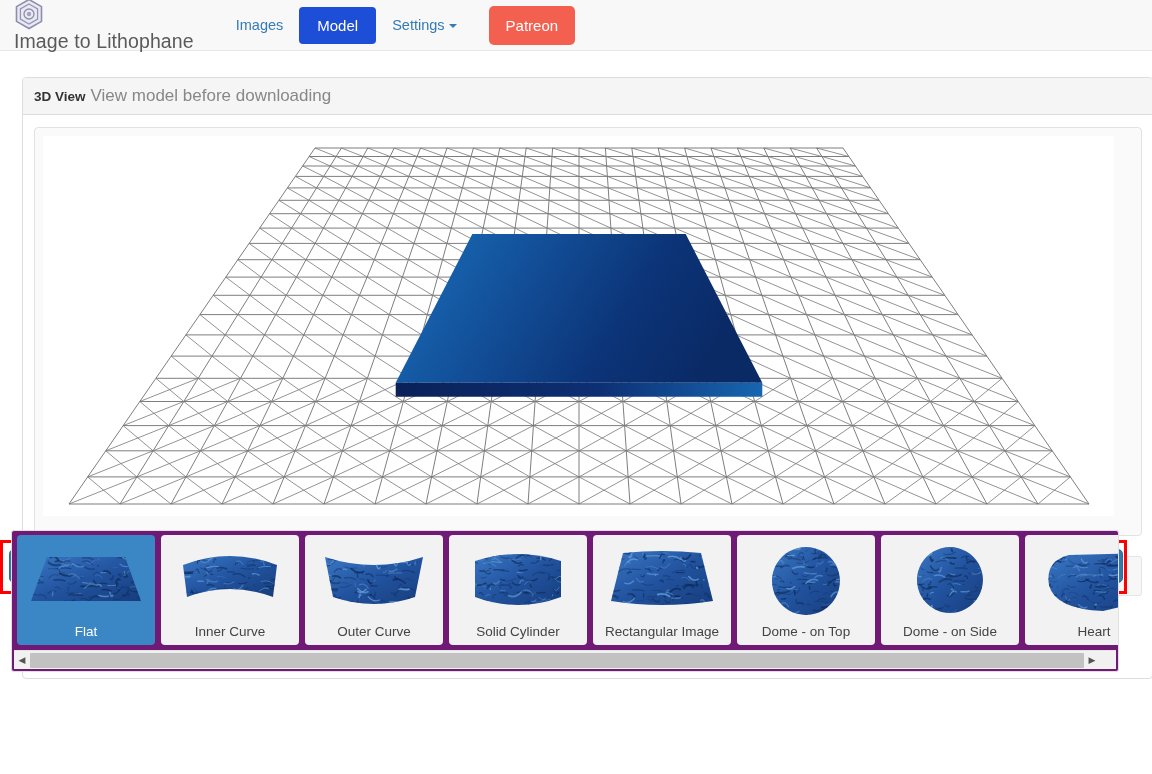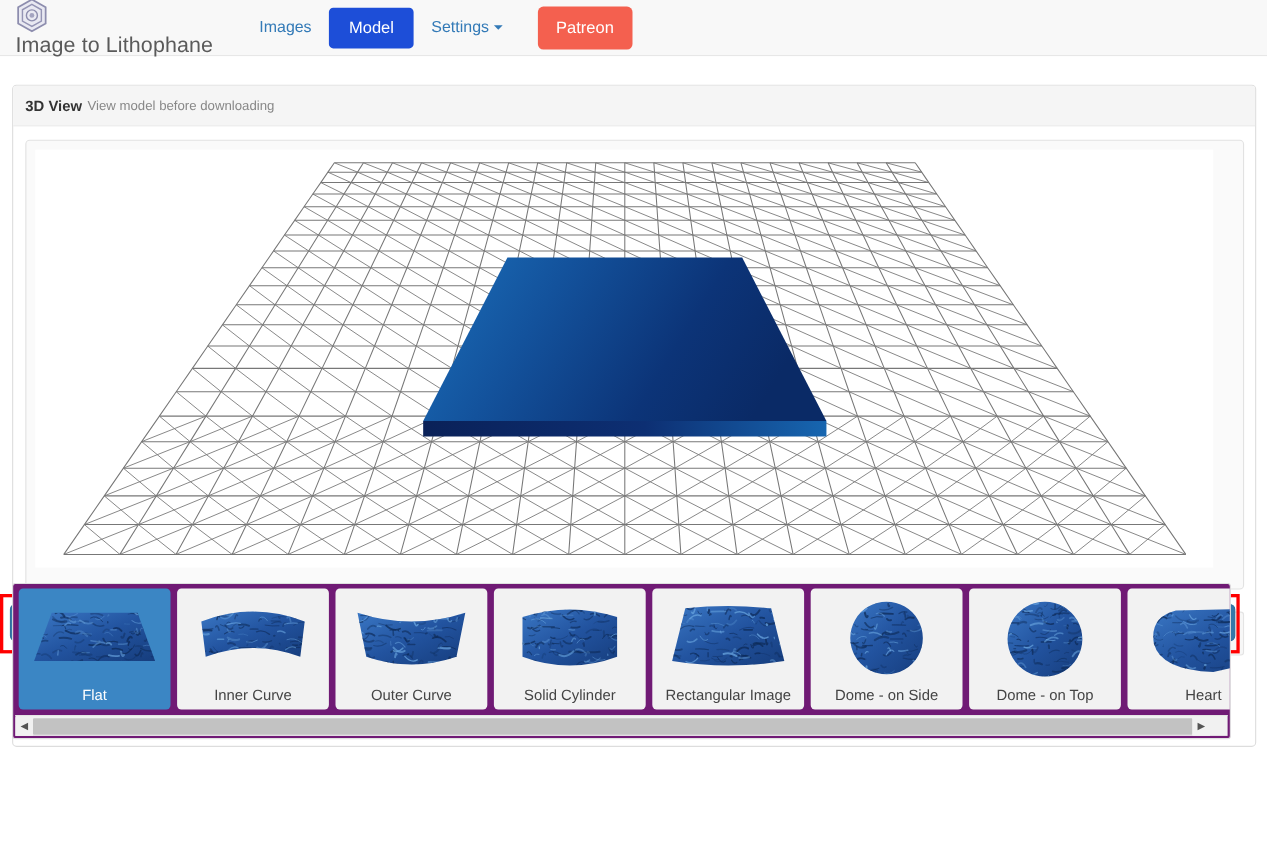--- a/index.html
+++ b/index.html
@@ -53,36 +53,36 @@
     width: 0; height: 0;
     margin-left: 4px;
     vertical-align: 2px;
     border-left: 4px solid transparent;
     border-right: 4px solid transparent;
     border-top: 4px solid #337ab7;
   }
 
   
   #panel {
-    position: absolute; left: 11px; top: 77px;
+    position: absolute; left: 22px; top: 77px;
     width: 1131px; height: 602px;
     background: #fff;
     border: 1px solid #dddddd;
     border-radius: 4px;
   }
   #panel-head {
     height: 37px;
     background: #f5f5f5;
     border-bottom: 1px solid #dddddd;
     border-radius: 3px 3px 0 0;
     display: flex; align-items: center;
     padding-left: 11px;
   }
   #panel-head-title { font-size: 13.5px; font-weight: bold; color: #333; }
-  #panel-head-sub { font-size: 12px; color: #888; margin-left: 5px; }
+  #panel-head-sub { font-size: 17px; color: #888; margin-left: 5px; }
 
   
   #view-card {
     position: absolute; left: 11px; top: 49px;
     width: 1108px; height: 409px;
     background: #fafafa;
     border: 1px solid #e2e2e2;
     border-radius: 4px;
     overflow: hidden;
   }
@@ -1984,20 +1984,260 @@
             <path d="M111.0 41.8 q-0.2 -3.2 -0.3 -1.6" stroke-width="0.77" opacity="0.74"></path>
             <path d="M123.8 31.8 q-3.3 -5.5 -6.7 -2.8" stroke-width="1.51" opacity="0.60"></path>
             <path d="M43.4 39.3 q3.5 6.1 7.0 3.1" stroke-width="0.79" opacity="0.68"></path>
           </g>
         </svg>
         <div class="shape-label">Rectangular Image</div>
       </div>
       <div class="shape-item">
         <svg class="shape-thumb" viewBox="0 0 138 82">
           <defs>
+            <linearGradient id="tg5" x1="0" y1="0" x2="1" y2="1">
+              <stop offset="0" stop-color="#3a77c4"></stop>
+              <stop offset="0.5" stop-color="#22539f"></stop>
+              <stop offset="1" stop-color="#163d7d"></stop>
+            </linearGradient>
+            <clipPath id="tc5">
+              <path d="M69 8 A34 34 0 1 1 68.9 8 Z"></path>
+            </clipPath>
+          </defs>
+          <path d="M69 8 A34 34 0 1 1 68.9 8 Z" fill="url(#tg5)"></path>
+          <g clip-path="url(#tc5)" stroke="#0d2a57" fill="none" stroke-linecap="round">
+            <path d="M54.3 17.8 q-6.3 -6.2 -12.7 -3.1" stroke-width="0.92" opacity="0.59"></path>
+            <path d="M118.0 45.7 q-0.9 -4.1 -1.7 -2.1" stroke-width="1.32" opacity="0.59"></path>
+            <path d="M73.0 54.5 q4.5 -3.7 9.0 -1.8" stroke-width="0.99" opacity="0.42"></path>
+            <path d="M103.5 71.8 q1.1 -0.2 2.2 -0.1" stroke-width="1.65" opacity="0.74"></path>
+            <path d="M117.4 42.7 q6.2 -3.2 12.4 -1.6" stroke-width="1.15" opacity="0.73"></path>
+            <path d="M22.7 76.6 q-1.8 6.2 -3.6 3.1" stroke-width="1.21" opacity="0.55"></path>
+            <path d="M3.3 36.9 q-5.6 4.6 -11.2 2.3" stroke-width="0.97" opacity="0.36"></path>
+            <path d="M105.3 32.8 q-0.8 -3.4 -1.7 -1.7" stroke-width="0.87" opacity="0.33"></path>
+            <path d="M98.8 9.8 q3.8 0.9 7.6 0.4" stroke-width="1.33" opacity="0.63"></path>
+            <path d="M29.6 77.2 q-0.4 -5.8 -0.7 -2.9" stroke-width="1.49" opacity="0.43"></path>
+            <path d="M81.8 16.2 q4.0 -4.9 8.1 -2.4" stroke-width="1.78" opacity="0.38"></path>
+            <path d="M25.4 18.2 q-4.7 -5.6 -9.4 -2.8" stroke-width="1.33" opacity="0.67"></path>
+            <path d="M44.3 28.6 q3.8 -3.3 7.6 -1.7" stroke-width="1.89" opacity="0.45"></path>
+            <path d="M46.7 74.7 q-5.2 6.6 -10.3 3.3" stroke-width="1.28" opacity="0.40"></path>
+            <path d="M78.5 19.8 q-1.2 0.8 -2.5 0.4" stroke-width="1.23" opacity="0.67"></path>
+            <path d="M47.6 55.2 q-6.1 -2.0 -12.2 -1.0" stroke-width="0.89" opacity="0.44"></path>
+            <path d="M0.1 44.4 q-2.4 2.8 -4.9 1.4" stroke-width="0.67" opacity="0.37"></path>
+            <path d="M120.1 14.5 q1.1 6.0 2.2 3.0" stroke-width="1.02" opacity="0.63"></path>
+            <path d="M39.4 75.0 q-4.1 -1.9 -8.2 -0.9" stroke-width="1.07" opacity="0.38"></path>
+            <path d="M80.1 7.2 q-0.8 -2.1 -1.6 -1.1" stroke-width="1.26" opacity="0.30"></path>
+            <path d="M12.2 2.4 q2.4 -4.0 4.8 -2.0" stroke-width="0.70" opacity="0.55"></path>
+            <path d="M19.6 6.0 q-3.2 -2.9 -6.4 -1.5" stroke-width="1.15" opacity="0.29"></path>
+            <path d="M10.5 45.2 q-0.3 5.8 -0.5 2.9" stroke-width="1.73" opacity="0.69"></path>
+            <path d="M30.8 65.5 q2.6 -1.1 5.1 -0.6" stroke-width="1.58" opacity="0.42"></path>
+            <path d="M126.4 12.1 q-3.4 -5.1 -6.8 -2.6" stroke-width="1.12" opacity="0.65"></path>
+            <path d="M67.4 76.4 q-0.8 -1.4 -1.6 -0.7" stroke-width="0.80" opacity="0.54"></path>
+            <path d="M37.9 39.7 q1.7 0.5 3.4 0.3" stroke-width="1.04" opacity="0.26"></path>
+            <path d="M83.7 11.4 q-4.6 5.5 -9.3 2.8" stroke-width="0.98" opacity="0.47"></path>
+            <path d="M112.9 18.7 q-2.4 4.1 -4.8 2.1" stroke-width="1.06" opacity="0.34"></path>
+            <path d="M33.5 7.1 q-0.3 1.1 -0.6 0.5" stroke-width="1.70" opacity="0.55"></path>
+            <path d="M29.4 3.8 q6.0 1.0 12.0 0.5" stroke-width="0.74" opacity="0.75"></path>
+            <path d="M8.8 36.2 q-5.1 -5.5 -10.2 -2.7" stroke-width="1.21" opacity="0.61"></path>
+            <path d="M17.6 49.7 q-3.4 0.4 -6.7 0.2" stroke-width="0.95" opacity="0.30"></path>
+            <path d="M101.7 71.4 q2.6 -4.7 5.2 -2.4" stroke-width="1.68" opacity="0.48"></path>
+            <path d="M31.3 46.9 q4.1 -2.2 8.2 -1.1" stroke-width="1.25" opacity="0.33"></path>
+            <path d="M128.2 3.4 q5.5 -1.4 11.0 -0.7" stroke-width="1.39" opacity="0.51"></path>
+            <path d="M24.5 50.2 q-1.9 2.4 -3.8 1.2" stroke-width="1.22" opacity="0.68"></path>
+            <path d="M42.2 50.7 q-0.8 -0.1 -1.5 -0.1" stroke-width="1.19" opacity="0.51"></path>
+            <path d="M89.3 32.3 q0.3 -4.4 0.5 -2.2" stroke-width="1.72" opacity="0.67"></path>
+            <path d="M73.8 22.2 q5.5 -5.6 11.0 -2.8" stroke-width="0.65" opacity="0.33"></path>
+            <path d="M41.6 47.8 q6.3 0.8 12.6 0.4" stroke-width="1.01" opacity="0.65"></path>
+            <path d="M38.9 54.4 q-6.1 5.5 -12.1 2.8" stroke-width="0.64" opacity="0.30"></path>
+            <path d="M111.5 69.3 q-1.2 -0.8 -2.4 -0.4" stroke-width="1.27" opacity="0.44"></path>
+            <path d="M29.6 37.9 q-0.8 0.5 -1.5 0.3" stroke-width="0.73" opacity="0.75"></path>
+            <path d="M115.0 69.6 q-0.4 0.2 -0.9 0.1" stroke-width="0.76" opacity="0.38"></path>
+            <path d="M137.8 27.6 q4.1 2.8 8.1 1.4" stroke-width="1.78" opacity="0.51"></path>
+            <path d="M6.0 21.3 q4.1 -0.9 8.3 -0.4" stroke-width="1.64" opacity="0.30"></path>
+            <path d="M41.6 78.0 q4.1 -6.3 8.1 -3.1" stroke-width="0.76" opacity="0.42"></path>
+            <path d="M14.6 61.0 q-4.8 5.3 -9.5 2.7" stroke-width="0.89" opacity="0.54"></path>
+            <path d="M108.9 79.8 q-5.1 -3.5 -10.1 -1.7" stroke-width="1.14" opacity="0.32"></path>
+            <path d="M94.7 79.5 q-5.5 0.1 -11.0 0.0" stroke-width="0.66" opacity="0.42"></path>
+            <path d="M17.8 5.7 q-1.7 6.6 -3.4 3.3" stroke-width="1.18" opacity="0.53"></path>
+            <path d="M62.4 49.5 q-2.4 6.8 -4.7 3.4" stroke-width="1.83" opacity="0.29"></path>
+            <path d="M136.3 74.3 q-3.1 5.3 -6.3 2.6" stroke-width="1.75" opacity="0.38"></path>
+            <path d="M9.6 25.4 q0.3 6.7 0.6 3.4" stroke-width="1.37" opacity="0.47"></path>
+            <path d="M4.3 12.3 q-0.7 1.9 -1.4 0.9" stroke-width="1.12" opacity="0.72"></path>
+            <path d="M28.4 62.2 q-1.9 -4.7 -3.7 -2.3" stroke-width="1.43" opacity="0.30"></path>
+            <path d="M127.9 38.4 q1.2 5.7 2.4 2.9" stroke-width="1.45" opacity="0.37"></path>
+            <path d="M72.7 50.3 q-0.2 -4.2 -0.4 -2.1" stroke-width="1.60" opacity="0.61"></path>
+            <path d="M47.0 43.2 q-1.7 -1.8 -3.4 -0.9" stroke-width="1.01" opacity="0.68"></path>
+            <path d="M96.6 44.5 q1.0 3.5 2.1 1.8" stroke-width="1.42" opacity="0.74"></path>
+            <path d="M129.7 81.5 q-0.7 2.5 -1.4 1.3" stroke-width="0.66" opacity="0.46"></path>
+            <path d="M54.1 17.5 q-2.6 -0.1 -5.1 -0.1" stroke-width="1.77" opacity="0.51"></path>
+            <path d="M53.9 43.8 q-0.2 0.2 -0.4 0.1" stroke-width="1.28" opacity="0.56"></path>
+            <path d="M37.1 23.8 q-2.3 -5.9 -4.7 -2.9" stroke-width="0.92" opacity="0.26"></path>
+            <path d="M49.7 66.9 q-4.6 0.4 -9.1 0.2" stroke-width="1.13" opacity="0.30"></path>
+            <path d="M137.7 36.2 q-2.6 -4.4 -5.1 -2.2" stroke-width="1.04" opacity="0.33"></path>
+            <path d="M71.0 41.3 q-5.0 -1.5 -10.1 -0.7" stroke-width="1.07" opacity="0.53"></path>
+            <path d="M33.8 27.4 q5.4 -0.3 10.8 -0.1" stroke-width="1.68" opacity="0.55"></path>
+            <path d="M71.9 21.9 q-6.0 3.9 -12.0 2.0" stroke-width="0.68" opacity="0.57"></path>
+            <path d="M93.5 52.0 q4.2 1.8 8.4 0.9" stroke-width="1.12" opacity="0.25"></path>
+            <path d="M6.4 63.1 q1.2 -2.1 2.5 -1.0" stroke-width="0.82" opacity="0.26"></path>
+            <path d="M132.7 0.6 q2.5 -2.9 5.0 -1.5" stroke-width="1.52" opacity="0.26"></path>
+            <path d="M104.4 55.8 q-0.7 3.9 -1.4 1.9" stroke-width="1.05" opacity="0.43"></path>
+            <path d="M105.5 10.0 q-4.0 -5.0 -8.0 -2.5" stroke-width="1.15" opacity="0.43"></path>
+            <path d="M44.0 54.6 q-3.1 3.0 -6.2 1.5" stroke-width="0.95" opacity="0.42"></path>
+            <path d="M103.9 52.8 q6.4 4.8 12.7 2.4" stroke-width="0.88" opacity="0.57"></path>
+            <path d="M55.1 32.1 q2.7 4.8 5.4 2.4" stroke-width="1.37" opacity="0.55"></path>
+            <path d="M81.8 19.7 q3.2 -6.2 6.5 -3.1" stroke-width="1.57" opacity="0.53"></path>
+            <path d="M91.8 43.0 q-0.7 4.5 -1.3 2.3" stroke-width="1.90" opacity="0.67"></path>
+            <path d="M131.2 47.3 q-4.7 -0.5 -9.4 -0.2" stroke-width="1.49" opacity="0.64"></path>
+            <path d="M108.0 60.0 q-4.5 -2.5 -9.0 -1.3" stroke-width="0.78" opacity="0.60"></path>
+            <path d="M68.2 26.4 q4.2 3.1 8.4 1.6" stroke-width="1.50" opacity="0.72"></path>
+            <path d="M57.8 55.7 q-0.2 -7.0 -0.4 -3.5" stroke-width="1.50" opacity="0.68"></path>
+            <path d="M122.8 11.5 q-0.4 -0.0 -0.7 -0.0" stroke-width="1.18" opacity="0.63"></path>
+            <path d="M33.2 2.9 q-5.0 0.5 -10.0 0.3" stroke-width="1.01" opacity="0.74"></path>
+            <path d="M110.9 57.3 q3.3 -0.6 6.5 -0.3" stroke-width="1.39" opacity="0.68"></path>
+            <path d="M126.1 38.1 q2.7 1.3 5.4 0.6" stroke-width="1.48" opacity="0.61"></path>
+            <path d="M124.6 54.5 q-2.3 -3.2 -4.5 -1.6" stroke-width="1.70" opacity="0.71"></path>
+            <path d="M14.5 52.0 q5.6 4.6 11.2 2.3" stroke-width="1.18" opacity="0.64"></path>
+            <path d="M117.8 57.9 q4.7 1.4 9.4 0.7" stroke-width="1.67" opacity="0.56"></path>
+            <path d="M66.5 17.4 q-0.6 5.8 -1.3 2.9" stroke-width="0.98" opacity="0.64"></path>
+            <path d="M44.6 39.9 q-6.1 -5.4 -12.2 -2.7" stroke-width="0.87" opacity="0.55"></path>
+            <path d="M98.1 70.8 q5.6 0.4 11.2 0.2" stroke-width="1.75" opacity="0.46"></path>
+            <path d="M135.0 55.4 q-0.1 -0.2 -0.2 -0.1" stroke-width="1.46" opacity="0.53"></path>
+            <path d="M63.2 21.0 q-5.9 -2.5 -11.9 -1.3" stroke-width="1.74" opacity="0.43"></path>
+            <path d="M66.9 76.9 q5.5 -1.8 10.9 -0.9" stroke-width="1.72" opacity="0.32"></path>
+            <path d="M53.9 4.6 q-0.6 6.5 -1.3 3.3" stroke-width="1.83" opacity="0.38"></path>
+            <path d="M70.3 77.2 q6.2 -0.8 12.4 -0.4" stroke-width="1.20" opacity="0.26"></path>
+            <path d="M24.1 76.2 q4.2 -5.2 8.4 -2.6" stroke-width="1.58" opacity="0.64"></path>
+            <path d="M99.3 28.9 q-2.2 -1.9 -4.5 -1.0" stroke-width="0.79" opacity="0.68"></path>
+            <path d="M65.9 44.6 q4.2 -0.3 8.4 -0.2" stroke-width="1.86" opacity="0.55"></path>
+            <path d="M107.9 68.7 q1.9 4.3 3.7 2.1" stroke-width="1.33" opacity="0.42"></path>
+            <path d="M133.3 46.4 q-4.9 2.5 -9.9 1.3" stroke-width="0.94" opacity="0.45"></path>
+            <path d="M50.0 5.2 q1.1 -0.9 2.3 -0.5" stroke-width="1.11" opacity="0.30"></path>
+            <path d="M42.2 54.3 q-1.6 -1.4 -3.1 -0.7" stroke-width="0.98" opacity="0.66"></path>
+            <path d="M17.7 57.1 q4.3 5.8 8.5 2.9" stroke-width="0.98" opacity="0.67"></path>
+            <path d="M22.6 40.9 q-3.0 -2.8 -6.0 -1.4" stroke-width="1.55" opacity="0.51"></path>
+            <path d="M102.9 33.1 q-6.1 5.7 -12.2 2.9" stroke-width="1.82" opacity="0.35"></path>
+            <path d="M28.6 60.9 q-0.6 -6.2 -1.2 -3.1" stroke-width="0.92" opacity="0.35"></path>
+            <path d="M121.7 69.8 q4.8 -5.7 9.5 -2.9" stroke-width="1.88" opacity="0.68"></path>
+            <path d="M14.2 5.0 q1.3 -2.3 2.7 -1.2" stroke-width="1.24" opacity="0.50"></path>
+            <path d="M28.1 57.9 q6.5 -5.2 12.9 -2.6" stroke-width="0.74" opacity="0.49"></path>
+            <path d="M71.3 9.9 q-1.6 4.1 -3.1 2.1" stroke-width="0.80" opacity="0.31"></path>
+            <path d="M52.0 52.1 q-5.3 2.5 -10.7 1.2" stroke-width="1.87" opacity="0.62"></path>
+            <path d="M16.0 48.1 q-0.6 -5.5 -1.2 -2.7" stroke-width="1.76" opacity="0.59"></path>
+            <path d="M9.4 25.1 q4.1 -1.2 8.1 -0.6" stroke-width="0.92" opacity="0.39"></path>
+            <path d="M78.2 10.4 q-0.1 6.1 -0.2 3.1" stroke-width="1.08" opacity="0.69"></path>
+            <path d="M130.5 31.4 q4.3 -6.9 8.6 -3.5" stroke-width="1.37" opacity="0.64"></path>
+            <path d="M74.0 33.5 q-4.4 6.4 -8.9 3.2" stroke-width="0.93" opacity="0.43"></path>
+            <path d="M93.0 43.9 q4.1 -5.4 8.1 -2.7" stroke-width="1.48" opacity="0.71"></path>
+            <path d="M95.4 8.0 q-4.9 4.5 -9.8 2.2" stroke-width="0.87" opacity="0.66"></path>
+            <path d="M127.1 35.0 q-1.0 -1.3 -2.0 -0.6" stroke-width="0.82" opacity="0.43"></path>
+            <path d="M96.3 70.5 q-5.9 -4.1 -11.7 -2.0" stroke-width="1.78" opacity="0.70"></path>
+            <path d="M48.8 59.6 q-2.2 0.7 -4.4 0.4" stroke-width="1.56" opacity="0.63"></path>
+            <path d="M30.7 29.8 q1.4 3.9 2.7 2.0" stroke-width="0.61" opacity="0.39"></path>
+            <path d="M88.1 8.3 q-3.9 -4.0 -7.7 -2.0" stroke-width="0.66" opacity="0.64"></path>
+            <path d="M128.8 22.5 q-0.6 -4.2 -1.1 -2.1" stroke-width="0.85" opacity="0.56"></path>
+            <path d="M60.8 17.7 q2.6 -6.1 5.3 -3.0" stroke-width="1.60" opacity="0.31"></path>
+            <path d="M68.3 21.2 q-3.0 -5.0 -5.9 -2.5" stroke-width="0.74" opacity="0.55"></path>
+            <path d="M59.2 60.5 q-0.0 3.7 -0.0 1.9" stroke-width="1.32" opacity="0.45"></path>
+            <path d="M79.4 80.7 q2.8 -3.2 5.6 -1.6" stroke-width="1.17" opacity="0.68"></path>
+            <path d="M37.1 27.3 q-3.1 6.8 -6.3 3.4" stroke-width="0.71" opacity="0.41"></path>
+            <path d="M116.1 9.6 q-0.5 -3.5 -1.1 -1.8" stroke-width="1.69" opacity="0.30"></path>
+            <path d="M86.6 55.0 q1.9 -1.5 3.9 -0.8" stroke-width="0.63" opacity="0.52"></path>
+            <path d="M132.4 26.6 q-4.4 3.5 -8.8 1.7" stroke-width="1.88" opacity="0.73"></path>
+            <path d="M23.6 34.0 q-2.2 2.1 -4.3 1.0" stroke-width="0.65" opacity="0.60"></path>
+            <path d="M82.2 22.4 q-0.1 -1.0 -0.1 -0.5" stroke-width="1.29" opacity="0.31"></path>
+            <path d="M78.1 19.1 q6.3 -1.1 12.5 -0.5" stroke-width="1.63" opacity="0.51"></path>
+            <path d="M57.5 51.5 q-4.9 6.5 -9.7 3.2" stroke-width="0.80" opacity="0.37"></path>
+            <path d="M66.3 64.9 q-3.1 -1.6 -6.2 -0.8" stroke-width="1.84" opacity="0.56"></path>
+            <path d="M12.4 4.7 q2.8 -6.8 5.7 -3.4" stroke-width="1.28" opacity="0.74"></path>
+            <path d="M79.9 62.2 q4.4 -4.3 8.7 -2.1" stroke-width="0.84" opacity="0.59"></path>
+            <path d="M38.9 18.7 q5.7 -3.4 11.5 -1.7" stroke-width="0.98" opacity="0.27"></path>
+            <path d="M73.2 65.5 q-1.7 0.4 -3.3 0.2" stroke-width="0.81" opacity="0.44"></path>
+            <path d="M90.9 66.0 q-0.5 -2.2 -1.0 -1.1" stroke-width="0.78" opacity="0.27"></path>
+            <path d="M138.0 47.5 q0.5 -6.4 1.0 -3.2" stroke-width="1.31" opacity="0.43"></path>
+            <path d="M122.4 37.4 q5.8 6.3 11.5 3.2" stroke-width="1.54" opacity="0.59"></path>
+            <path d="M90.3 63.0 q-6.5 -1.3 -12.9 -0.6" stroke-width="0.61" opacity="0.41"></path>
+            <path d="M87.6 69.6 q-5.8 3.4 -11.6 1.7" stroke-width="1.53" opacity="0.56"></path>
+          </g>
+          <g clip-path="url(#tc5)" stroke="#6aa6e0" fill="none" stroke-linecap="round">
+            <path d="M77.7 8.0 q-3.4 -3.8 -6.8 -1.9" stroke-width="1.23" opacity="0.67"></path>
+            <path d="M57.4 16.3 q-3.4 0.7 -6.8 0.3" stroke-width="1.46" opacity="0.68"></path>
+            <path d="M5.3 23.9 q-5.0 -2.7 -10.0 -1.4" stroke-width="1.25" opacity="0.46"></path>
+            <path d="M105.2 58.1 q-3.8 4.6 -7.6 2.3" stroke-width="1.03" opacity="0.69"></path>
+            <path d="M127.2 64.2 q4.5 -0.6 9.0 -0.3" stroke-width="1.23" opacity="0.52"></path>
+            <path d="M117.2 69.5 q-1.8 0.2 -3.6 0.1" stroke-width="0.98" opacity="0.62"></path>
+            <path d="M121.2 19.4 q-5.3 -2.1 -10.6 -1.1" stroke-width="0.72" opacity="0.66"></path>
+            <path d="M47.4 23.2 q-1.7 -3.1 -3.4 -1.5" stroke-width="0.89" opacity="0.31"></path>
+            <path d="M79.6 26.3 q0.3 2.1 0.6 1.0" stroke-width="0.60" opacity="0.74"></path>
+            <path d="M125.8 55.9 q5.1 4.0 10.2 2.0" stroke-width="1.61" opacity="0.60"></path>
+            <path d="M94.1 57.5 q4.0 -6.7 8.0 -3.3" stroke-width="1.74" opacity="0.57"></path>
+            <path d="M30.4 58.2 q1.4 2.7 2.7 1.4" stroke-width="1.42" opacity="0.31"></path>
+            <path d="M118.8 3.6 q1.5 -5.1 2.9 -2.5" stroke-width="1.09" opacity="0.49"></path>
+            <path d="M129.3 2.8 q-4.3 2.5 -8.7 1.3" stroke-width="1.18" opacity="0.28"></path>
+            <path d="M107.8 1.3 q1.3 2.2 2.6 1.1" stroke-width="0.82" opacity="0.34"></path>
+            <path d="M100.4 26.4 q-3.3 -1.3 -6.6 -0.7" stroke-width="1.75" opacity="0.35"></path>
+            <path d="M15.0 23.4 q-0.8 -3.4 -1.6 -1.7" stroke-width="1.81" opacity="0.45"></path>
+            <path d="M35.7 19.6 q0.2 0.5 0.3 0.3" stroke-width="1.42" opacity="0.34"></path>
+            <path d="M70.4 42.4 q3.9 1.3 7.7 0.6" stroke-width="1.01" opacity="0.66"></path>
+            <path d="M27.2 37.1 q1.7 3.4 3.4 1.7" stroke-width="1.03" opacity="0.58"></path>
+            <path d="M90.1 31.0 q-2.1 -2.3 -4.1 -1.2" stroke-width="0.61" opacity="0.28"></path>
+            <path d="M29.0 51.5 q-3.0 2.7 -6.1 1.4" stroke-width="1.47" opacity="0.42"></path>
+            <path d="M27.9 44.0 q3.1 -4.8 6.2 -2.4" stroke-width="1.45" opacity="0.67"></path>
+            <path d="M133.0 35.6 q-5.4 -6.3 -10.7 -3.2" stroke-width="0.99" opacity="0.69"></path>
+            <path d="M114.0 53.9 q2.0 3.0 3.9 1.5" stroke-width="1.81" opacity="0.65"></path>
+            <path d="M17.2 44.0 q3.4 -0.3 6.8 -0.2" stroke-width="1.76" opacity="0.72"></path>
+            <path d="M26.3 33.4 q3.3 2.5 6.5 1.3" stroke-width="1.26" opacity="0.56"></path>
+            <path d="M49.6 49.4 q5.9 2.1 11.8 1.0" stroke-width="0.75" opacity="0.34"></path>
+            <path d="M132.9 37.2 q2.6 3.1 5.2 1.5" stroke-width="0.66" opacity="0.72"></path>
+            <path d="M46.2 24.3 q-2.2 -3.8 -4.4 -1.9" stroke-width="1.42" opacity="0.38"></path>
+            <path d="M111.6 38.0 q-4.3 0.0 -8.6 0.0" stroke-width="0.87" opacity="0.48"></path>
+            <path d="M99.1 23.6 q0.8 5.3 1.5 2.6" stroke-width="0.75" opacity="0.69"></path>
+            <path d="M54.6 8.4 q4.2 2.7 8.5 1.3" stroke-width="1.48" opacity="0.67"></path>
+            <path d="M24.2 19.8 q-2.5 -3.2 -5.1 -1.6" stroke-width="0.89" opacity="0.58"></path>
+            <path d="M53.8 3.1 q-2.2 6.3 -4.4 3.2" stroke-width="0.73" opacity="0.61"></path>
+            <path d="M51.5 67.7 q-3.4 -6.0 -6.8 -3.0" stroke-width="1.42" opacity="0.41"></path>
+            <path d="M63.2 76.8 q-1.9 6.4 -3.7 3.2" stroke-width="0.80" opacity="0.64"></path>
+            <path d="M135.0 57.9 q-6.2 6.2 -12.4 3.1" stroke-width="0.60" opacity="0.49"></path>
+            <path d="M36.9 38.1 q0.9 -1.9 1.7 -0.9" stroke-width="1.26" opacity="0.61"></path>
+            <path d="M90.8 45.0 q-2.3 0.8 -4.6 0.4" stroke-width="0.60" opacity="0.66"></path>
+            <path d="M66.7 23.7 q1.7 4.9 3.4 2.5" stroke-width="1.67" opacity="0.33"></path>
+            <path d="M10.7 1.7 q4.1 1.1 8.1 0.6" stroke-width="0.99" opacity="0.26"></path>
+            <path d="M106.8 6.3 q-3.8 -5.9 -7.5 -3.0" stroke-width="1.60" opacity="0.64"></path>
+            <path d="M124.9 64.8 q-4.5 2.5 -9.0 1.2" stroke-width="1.33" opacity="0.62"></path>
+            <path d="M111.1 40.5 q6.2 2.9 12.4 1.5" stroke-width="0.61" opacity="0.38"></path>
+            <path d="M111.4 42.8 q-6.4 0.2 -12.7 0.1" stroke-width="1.18" opacity="0.58"></path>
+            <path d="M33.7 17.0 q1.2 -1.2 2.4 -0.6" stroke-width="0.88" opacity="0.38"></path>
+            <path d="M62.0 72.4 q-5.8 3.6 -11.6 1.8" stroke-width="1.42" opacity="0.45"></path>
+            <path d="M104.4 72.4 q3.0 5.1 6.0 2.6" stroke-width="0.66" opacity="0.47"></path>
+            <path d="M68.9 44.4 q5.9 -5.9 11.7 -3.0" stroke-width="1.62" opacity="0.59"></path>
+            <path d="M1.4 15.5 q-5.8 3.1 -11.7 1.5" stroke-width="0.83" opacity="0.49"></path>
+            <path d="M86.0 13.3 q-1.8 -5.1 -3.5 -2.6" stroke-width="1.33" opacity="0.32"></path>
+            <path d="M92.6 64.9 q-3.6 2.1 -7.2 1.0" stroke-width="0.95" opacity="0.26"></path>
+            <path d="M67.3 33.8 q6.0 1.4 12.0 0.7" stroke-width="1.43" opacity="0.48"></path>
+            <path d="M56.0 29.3 q5.4 -2.5 10.8 -1.3" stroke-width="1.89" opacity="0.63"></path>
+            <path d="M104.8 78.6 q-1.1 -5.0 -2.2 -2.5" stroke-width="1.47" opacity="0.39"></path>
+            <path d="M121.6 45.2 q3.8 -1.4 7.6 -0.7" stroke-width="0.61" opacity="0.43"></path>
+            <path d="M14.5 38.4 q-1.5 -1.1 -3.0 -0.5" stroke-width="1.04" opacity="0.40"></path>
+            <path d="M105.5 3.5 q0.3 0.7 0.6 0.3" stroke-width="1.89" opacity="0.48"></path>
+            <path d="M26.5 49.8 q0.5 -5.4 1.0 -2.7" stroke-width="0.99" opacity="0.33"></path>
+            <path d="M99.6 40.7 q3.5 -0.8 7.0 -0.4" stroke-width="1.39" opacity="0.63"></path>
+            <path d="M94.7 3.5 q0.6 5.2 1.2 2.6" stroke-width="0.90" opacity="0.53"></path>
+            <path d="M57.9 47.6 q-3.9 3.4 -7.8 1.7" stroke-width="1.27" opacity="0.70"></path>
+            <path d="M35.1 36.2 q-5.6 -1.7 -11.2 -0.9" stroke-width="1.62" opacity="0.31"></path>
+            <path d="M72.4 78.8 q-0.2 -5.4 -0.4 -2.7" stroke-width="1.10" opacity="0.53"></path>
+            <path d="M77.8 38.5 q3.6 -3.0 7.3 -1.5" stroke-width="1.43" opacity="0.52"></path>
+            <path d="M97.2 24.9 q-2.8 -3.8 -5.5 -1.9" stroke-width="1.75" opacity="0.46"></path>
+            <path d="M38.6 65.1 q-2.0 -3.2 -4.1 -1.6" stroke-width="1.19" opacity="0.50"></path>
+            <path d="M86.2 22.6 q-2.9 3.5 -5.8 1.8" stroke-width="1.48" opacity="0.31"></path>
+            <path d="M9.7 6.7 q-1.0 7.0 -2.0 3.5" stroke-width="1.77" opacity="0.56"></path>
+          </g>
+        </svg>
+        <div class="shape-label">Dome - on Top</div>
+      </div>
+      <div class="shape-item">
+        <svg class="shape-thumb" viewBox="0 0 138 82">
+          <defs>
             <linearGradient id="tg6" x1="0" y1="0" x2="1" y2="1">
               <stop offset="0" stop-color="#3a77c4"></stop>
               <stop offset="0.5" stop-color="#22539f"></stop>
               <stop offset="1" stop-color="#163d7d"></stop>
             </linearGradient>
             <clipPath id="tc6">
               <path d="M69 8 A33 33 0 1 1 68.9 8 Z"></path>
             </clipPath>
           </defs>
           <path d="M69 8 A33 33 0 1 1 68.9 8 Z" fill="url(#tg6)"></path>
@@ -2220,260 +2460,20 @@
             <path d="M69.2 34.7 q2.1 1.4 4.2 0.7" stroke-width="1.36" opacity="0.49"></path>
             <path d="M125.9 8.3 q-0.3 5.1 -0.6 2.5" stroke-width="1.11" opacity="0.27"></path>
             <path d="M120.0 72.2 q1.5 -2.2 3.0 -1.1" stroke-width="1.87" opacity="0.55"></path>
             <path d="M97.4 7.8 q-1.2 -1.8 -2.3 -0.9" stroke-width="1.45" opacity="0.49"></path>
             <path d="M104.2 6.4 q-3.9 -3.1 -7.9 -1.6" stroke-width="1.61" opacity="0.25"></path>
             <path d="M48.5 13.4 q-2.5 -1.5 -5.0 -0.7" stroke-width="1.46" opacity="0.51"></path>
             <path d="M114.1 56.1 q-5.5 -6.1 -11.0 -3.1" stroke-width="1.44" opacity="0.44"></path>
           </g>
         </svg>
         <div class="shape-label">Dome - on Side</div>
-      </div>
-      <div class="shape-item">
-        <svg class="shape-thumb" viewBox="0 0 138 82">
-          <defs>
-            <linearGradient id="tg5" x1="0" y1="0" x2="1" y2="1">
-              <stop offset="0" stop-color="#3a77c4"></stop>
-              <stop offset="0.5" stop-color="#22539f"></stop>
-              <stop offset="1" stop-color="#163d7d"></stop>
-            </linearGradient>
-            <clipPath id="tc5">
-              <path d="M69 8 A34 34 0 1 1 68.9 8 Z"></path>
-            </clipPath>
-          </defs>
-          <path d="M69 8 A34 34 0 1 1 68.9 8 Z" fill="url(#tg5)"></path>
-          <g clip-path="url(#tc5)" stroke="#0d2a57" fill="none" stroke-linecap="round">
-            <path d="M54.3 17.8 q-6.3 -6.2 -12.7 -3.1" stroke-width="0.92" opacity="0.59"></path>
-            <path d="M118.0 45.7 q-0.9 -4.1 -1.7 -2.1" stroke-width="1.32" opacity="0.59"></path>
-            <path d="M73.0 54.5 q4.5 -3.7 9.0 -1.8" stroke-width="0.99" opacity="0.42"></path>
-            <path d="M103.5 71.8 q1.1 -0.2 2.2 -0.1" stroke-width="1.65" opacity="0.74"></path>
-            <path d="M117.4 42.7 q6.2 -3.2 12.4 -1.6" stroke-width="1.15" opacity="0.73"></path>
-            <path d="M22.7 76.6 q-1.8 6.2 -3.6 3.1" stroke-width="1.21" opacity="0.55"></path>
-            <path d="M3.3 36.9 q-5.6 4.6 -11.2 2.3" stroke-width="0.97" opacity="0.36"></path>
-            <path d="M105.3 32.8 q-0.8 -3.4 -1.7 -1.7" stroke-width="0.87" opacity="0.33"></path>
-            <path d="M98.8 9.8 q3.8 0.9 7.6 0.4" stroke-width="1.33" opacity="0.63"></path>
-            <path d="M29.6 77.2 q-0.4 -5.8 -0.7 -2.9" stroke-width="1.49" opacity="0.43"></path>
-            <path d="M81.8 16.2 q4.0 -4.9 8.1 -2.4" stroke-width="1.78" opacity="0.38"></path>
-            <path d="M25.4 18.2 q-4.7 -5.6 -9.4 -2.8" stroke-width="1.33" opacity="0.67"></path>
-            <path d="M44.3 28.6 q3.8 -3.3 7.6 -1.7" stroke-width="1.89" opacity="0.45"></path>
-            <path d="M46.7 74.7 q-5.2 6.6 -10.3 3.3" stroke-width="1.28" opacity="0.40"></path>
-            <path d="M78.5 19.8 q-1.2 0.8 -2.5 0.4" stroke-width="1.23" opacity="0.67"></path>
-            <path d="M47.6 55.2 q-6.1 -2.0 -12.2 -1.0" stroke-width="0.89" opacity="0.44"></path>
-            <path d="M0.1 44.4 q-2.4 2.8 -4.9 1.4" stroke-width="0.67" opacity="0.37"></path>
-            <path d="M120.1 14.5 q1.1 6.0 2.2 3.0" stroke-width="1.02" opacity="0.63"></path>
-            <path d="M39.4 75.0 q-4.1 -1.9 -8.2 -0.9" stroke-width="1.07" opacity="0.38"></path>
-            <path d="M80.1 7.2 q-0.8 -2.1 -1.6 -1.1" stroke-width="1.26" opacity="0.30"></path>
-            <path d="M12.2 2.4 q2.4 -4.0 4.8 -2.0" stroke-width="0.70" opacity="0.55"></path>
-            <path d="M19.6 6.0 q-3.2 -2.9 -6.4 -1.5" stroke-width="1.15" opacity="0.29"></path>
-            <path d="M10.5 45.2 q-0.3 5.8 -0.5 2.9" stroke-width="1.73" opacity="0.69"></path>
-            <path d="M30.8 65.5 q2.6 -1.1 5.1 -0.6" stroke-width="1.58" opacity="0.42"></path>
-            <path d="M126.4 12.1 q-3.4 -5.1 -6.8 -2.6" stroke-width="1.12" opacity="0.65"></path>
-            <path d="M67.4 76.4 q-0.8 -1.4 -1.6 -0.7" stroke-width="0.80" opacity="0.54"></path>
-            <path d="M37.9 39.7 q1.7 0.5 3.4 0.3" stroke-width="1.04" opacity="0.26"></path>
-            <path d="M83.7 11.4 q-4.6 5.5 -9.3 2.8" stroke-width="0.98" opacity="0.47"></path>
-            <path d="M112.9 18.7 q-2.4 4.1 -4.8 2.1" stroke-width="1.06" opacity="0.34"></path>
-            <path d="M33.5 7.1 q-0.3 1.1 -0.6 0.5" stroke-width="1.70" opacity="0.55"></path>
-            <path d="M29.4 3.8 q6.0 1.0 12.0 0.5" stroke-width="0.74" opacity="0.75"></path>
-            <path d="M8.8 36.2 q-5.1 -5.5 -10.2 -2.7" stroke-width="1.21" opacity="0.61"></path>
-            <path d="M17.6 49.7 q-3.4 0.4 -6.7 0.2" stroke-width="0.95" opacity="0.30"></path>
-            <path d="M101.7 71.4 q2.6 -4.7 5.2 -2.4" stroke-width="1.68" opacity="0.48"></path>
-            <path d="M31.3 46.9 q4.1 -2.2 8.2 -1.1" stroke-width="1.25" opacity="0.33"></path>
-            <path d="M128.2 3.4 q5.5 -1.4 11.0 -0.7" stroke-width="1.39" opacity="0.51"></path>
-            <path d="M24.5 50.2 q-1.9 2.4 -3.8 1.2" stroke-width="1.22" opacity="0.68"></path>
-            <path d="M42.2 50.7 q-0.8 -0.1 -1.5 -0.1" stroke-width="1.19" opacity="0.51"></path>
-            <path d="M89.3 32.3 q0.3 -4.4 0.5 -2.2" stroke-width="1.72" opacity="0.67"></path>
-            <path d="M73.8 22.2 q5.5 -5.6 11.0 -2.8" stroke-width="0.65" opacity="0.33"></path>
-            <path d="M41.6 47.8 q6.3 0.8 12.6 0.4" stroke-width="1.01" opacity="0.65"></path>
-            <path d="M38.9 54.4 q-6.1 5.5 -12.1 2.8" stroke-width="0.64" opacity="0.30"></path>
-            <path d="M111.5 69.3 q-1.2 -0.8 -2.4 -0.4" stroke-width="1.27" opacity="0.44"></path>
-            <path d="M29.6 37.9 q-0.8 0.5 -1.5 0.3" stroke-width="0.73" opacity="0.75"></path>
-            <path d="M115.0 69.6 q-0.4 0.2 -0.9 0.1" stroke-width="0.76" opacity="0.38"></path>
-            <path d="M137.8 27.6 q4.1 2.8 8.1 1.4" stroke-width="1.78" opacity="0.51"></path>
-            <path d="M6.0 21.3 q4.1 -0.9 8.3 -0.4" stroke-width="1.64" opacity="0.30"></path>
-            <path d="M41.6 78.0 q4.1 -6.3 8.1 -3.1" stroke-width="0.76" opacity="0.42"></path>
-            <path d="M14.6 61.0 q-4.8 5.3 -9.5 2.7" stroke-width="0.89" opacity="0.54"></path>
-            <path d="M108.9 79.8 q-5.1 -3.5 -10.1 -1.7" stroke-width="1.14" opacity="0.32"></path>
-            <path d="M94.7 79.5 q-5.5 0.1 -11.0 0.0" stroke-width="0.66" opacity="0.42"></path>
-            <path d="M17.8 5.7 q-1.7 6.6 -3.4 3.3" stroke-width="1.18" opacity="0.53"></path>
-            <path d="M62.4 49.5 q-2.4 6.8 -4.7 3.4" stroke-width="1.83" opacity="0.29"></path>
-            <path d="M136.3 74.3 q-3.1 5.3 -6.3 2.6" stroke-width="1.75" opacity="0.38"></path>
-            <path d="M9.6 25.4 q0.3 6.7 0.6 3.4" stroke-width="1.37" opacity="0.47"></path>
-            <path d="M4.3 12.3 q-0.7 1.9 -1.4 0.9" stroke-width="1.12" opacity="0.72"></path>
-            <path d="M28.4 62.2 q-1.9 -4.7 -3.7 -2.3" stroke-width="1.43" opacity="0.30"></path>
-            <path d="M127.9 38.4 q1.2 5.7 2.4 2.9" stroke-width="1.45" opacity="0.37"></path>
-            <path d="M72.7 50.3 q-0.2 -4.2 -0.4 -2.1" stroke-width="1.60" opacity="0.61"></path>
-            <path d="M47.0 43.2 q-1.7 -1.8 -3.4 -0.9" stroke-width="1.01" opacity="0.68"></path>
-            <path d="M96.6 44.5 q1.0 3.5 2.1 1.8" stroke-width="1.42" opacity="0.74"></path>
-            <path d="M129.7 81.5 q-0.7 2.5 -1.4 1.3" stroke-width="0.66" opacity="0.46"></path>
-            <path d="M54.1 17.5 q-2.6 -0.1 -5.1 -0.1" stroke-width="1.77" opacity="0.51"></path>
-            <path d="M53.9 43.8 q-0.2 0.2 -0.4 0.1" stroke-width="1.28" opacity="0.56"></path>
-            <path d="M37.1 23.8 q-2.3 -5.9 -4.7 -2.9" stroke-width="0.92" opacity="0.26"></path>
-            <path d="M49.7 66.9 q-4.6 0.4 -9.1 0.2" stroke-width="1.13" opacity="0.30"></path>
-            <path d="M137.7 36.2 q-2.6 -4.4 -5.1 -2.2" stroke-width="1.04" opacity="0.33"></path>
-            <path d="M71.0 41.3 q-5.0 -1.5 -10.1 -0.7" stroke-width="1.07" opacity="0.53"></path>
-            <path d="M33.8 27.4 q5.4 -0.3 10.8 -0.1" stroke-width="1.68" opacity="0.55"></path>
-            <path d="M71.9 21.9 q-6.0 3.9 -12.0 2.0" stroke-width="0.68" opacity="0.57"></path>
-            <path d="M93.5 52.0 q4.2 1.8 8.4 0.9" stroke-width="1.12" opacity="0.25"></path>
-            <path d="M6.4 63.1 q1.2 -2.1 2.5 -1.0" stroke-width="0.82" opacity="0.26"></path>
-            <path d="M132.7 0.6 q2.5 -2.9 5.0 -1.5" stroke-width="1.52" opacity="0.26"></path>
-            <path d="M104.4 55.8 q-0.7 3.9 -1.4 1.9" stroke-width="1.05" opacity="0.43"></path>
-            <path d="M105.5 10.0 q-4.0 -5.0 -8.0 -2.5" stroke-width="1.15" opacity="0.43"></path>
-            <path d="M44.0 54.6 q-3.1 3.0 -6.2 1.5" stroke-width="0.95" opacity="0.42"></path>
-            <path d="M103.9 52.8 q6.4 4.8 12.7 2.4" stroke-width="0.88" opacity="0.57"></path>
-            <path d="M55.1 32.1 q2.7 4.8 5.4 2.4" stroke-width="1.37" opacity="0.55"></path>
-            <path d="M81.8 19.7 q3.2 -6.2 6.5 -3.1" stroke-width="1.57" opacity="0.53"></path>
-            <path d="M91.8 43.0 q-0.7 4.5 -1.3 2.3" stroke-width="1.90" opacity="0.67"></path>
-            <path d="M131.2 47.3 q-4.7 -0.5 -9.4 -0.2" stroke-width="1.49" opacity="0.64"></path>
-            <path d="M108.0 60.0 q-4.5 -2.5 -9.0 -1.3" stroke-width="0.78" opacity="0.60"></path>
-            <path d="M68.2 26.4 q4.2 3.1 8.4 1.6" stroke-width="1.50" opacity="0.72"></path>
-            <path d="M57.8 55.7 q-0.2 -7.0 -0.4 -3.5" stroke-width="1.50" opacity="0.68"></path>
-            <path d="M122.8 11.5 q-0.4 -0.0 -0.7 -0.0" stroke-width="1.18" opacity="0.63"></path>
-            <path d="M33.2 2.9 q-5.0 0.5 -10.0 0.3" stroke-width="1.01" opacity="0.74"></path>
-            <path d="M110.9 57.3 q3.3 -0.6 6.5 -0.3" stroke-width="1.39" opacity="0.68"></path>
-            <path d="M126.1 38.1 q2.7 1.3 5.4 0.6" stroke-width="1.48" opacity="0.61"></path>
-            <path d="M124.6 54.5 q-2.3 -3.2 -4.5 -1.6" stroke-width="1.70" opacity="0.71"></path>
-            <path d="M14.5 52.0 q5.6 4.6 11.2 2.3" stroke-width="1.18" opacity="0.64"></path>
-            <path d="M117.8 57.9 q4.7 1.4 9.4 0.7" stroke-width="1.67" opacity="0.56"></path>
-            <path d="M66.5 17.4 q-0.6 5.8 -1.3 2.9" stroke-width="0.98" opacity="0.64"></path>
-            <path d="M44.6 39.9 q-6.1 -5.4 -12.2 -2.7" stroke-width="0.87" opacity="0.55"></path>
-            <path d="M98.1 70.8 q5.6 0.4 11.2 0.2" stroke-width="1.75" opacity="0.46"></path>
-            <path d="M135.0 55.4 q-0.1 -0.2 -0.2 -0.1" stroke-width="1.46" opacity="0.53"></path>
-            <path d="M63.2 21.0 q-5.9 -2.5 -11.9 -1.3" stroke-width="1.74" opacity="0.43"></path>
-            <path d="M66.9 76.9 q5.5 -1.8 10.9 -0.9" stroke-width="1.72" opacity="0.32"></path>
-            <path d="M53.9 4.6 q-0.6 6.5 -1.3 3.3" stroke-width="1.83" opacity="0.38"></path>
-            <path d="M70.3 77.2 q6.2 -0.8 12.4 -0.4" stroke-width="1.20" opacity="0.26"></path>
-            <path d="M24.1 76.2 q4.2 -5.2 8.4 -2.6" stroke-width="1.58" opacity="0.64"></path>
-            <path d="M99.3 28.9 q-2.2 -1.9 -4.5 -1.0" stroke-width="0.79" opacity="0.68"></path>
-            <path d="M65.9 44.6 q4.2 -0.3 8.4 -0.2" stroke-width="1.86" opacity="0.55"></path>
-            <path d="M107.9 68.7 q1.9 4.3 3.7 2.1" stroke-width="1.33" opacity="0.42"></path>
-            <path d="M133.3 46.4 q-4.9 2.5 -9.9 1.3" stroke-width="0.94" opacity="0.45"></path>
-            <path d="M50.0 5.2 q1.1 -0.9 2.3 -0.5" stroke-width="1.11" opacity="0.30"></path>
-            <path d="M42.2 54.3 q-1.6 -1.4 -3.1 -0.7" stroke-width="0.98" opacity="0.66"></path>
-            <path d="M17.7 57.1 q4.3 5.8 8.5 2.9" stroke-width="0.98" opacity="0.67"></path>
-            <path d="M22.6 40.9 q-3.0 -2.8 -6.0 -1.4" stroke-width="1.55" opacity="0.51"></path>
-            <path d="M102.9 33.1 q-6.1 5.7 -12.2 2.9" stroke-width="1.82" opacity="0.35"></path>
-            <path d="M28.6 60.9 q-0.6 -6.2 -1.2 -3.1" stroke-width="0.92" opacity="0.35"></path>
-            <path d="M121.7 69.8 q4.8 -5.7 9.5 -2.9" stroke-width="1.88" opacity="0.68"></path>
-            <path d="M14.2 5.0 q1.3 -2.3 2.7 -1.2" stroke-width="1.24" opacity="0.50"></path>
-            <path d="M28.1 57.9 q6.5 -5.2 12.9 -2.6" stroke-width="0.74" opacity="0.49"></path>
-            <path d="M71.3 9.9 q-1.6 4.1 -3.1 2.1" stroke-width="0.80" opacity="0.31"></path>
-            <path d="M52.0 52.1 q-5.3 2.5 -10.7 1.2" stroke-width="1.87" opacity="0.62"></path>
-            <path d="M16.0 48.1 q-0.6 -5.5 -1.2 -2.7" stroke-width="1.76" opacity="0.59"></path>
-            <path d="M9.4 25.1 q4.1 -1.2 8.1 -0.6" stroke-width="0.92" opacity="0.39"></path>
-            <path d="M78.2 10.4 q-0.1 6.1 -0.2 3.1" stroke-width="1.08" opacity="0.69"></path>
-            <path d="M130.5 31.4 q4.3 -6.9 8.6 -3.5" stroke-width="1.37" opacity="0.64"></path>
-            <path d="M74.0 33.5 q-4.4 6.4 -8.9 3.2" stroke-width="0.93" opacity="0.43"></path>
-            <path d="M93.0 43.9 q4.1 -5.4 8.1 -2.7" stroke-width="1.48" opacity="0.71"></path>
-            <path d="M95.4 8.0 q-4.9 4.5 -9.8 2.2" stroke-width="0.87" opacity="0.66"></path>
-            <path d="M127.1 35.0 q-1.0 -1.3 -2.0 -0.6" stroke-width="0.82" opacity="0.43"></path>
-            <path d="M96.3 70.5 q-5.9 -4.1 -11.7 -2.0" stroke-width="1.78" opacity="0.70"></path>
-            <path d="M48.8 59.6 q-2.2 0.7 -4.4 0.4" stroke-width="1.56" opacity="0.63"></path>
-            <path d="M30.7 29.8 q1.4 3.9 2.7 2.0" stroke-width="0.61" opacity="0.39"></path>
-            <path d="M88.1 8.3 q-3.9 -4.0 -7.7 -2.0" stroke-width="0.66" opacity="0.64"></path>
-            <path d="M128.8 22.5 q-0.6 -4.2 -1.1 -2.1" stroke-width="0.85" opacity="0.56"></path>
-            <path d="M60.8 17.7 q2.6 -6.1 5.3 -3.0" stroke-width="1.60" opacity="0.31"></path>
-            <path d="M68.3 21.2 q-3.0 -5.0 -5.9 -2.5" stroke-width="0.74" opacity="0.55"></path>
-            <path d="M59.2 60.5 q-0.0 3.7 -0.0 1.9" stroke-width="1.32" opacity="0.45"></path>
-            <path d="M79.4 80.7 q2.8 -3.2 5.6 -1.6" stroke-width="1.17" opacity="0.68"></path>
-            <path d="M37.1 27.3 q-3.1 6.8 -6.3 3.4" stroke-width="0.71" opacity="0.41"></path>
-            <path d="M116.1 9.6 q-0.5 -3.5 -1.1 -1.8" stroke-width="1.69" opacity="0.30"></path>
-            <path d="M86.6 55.0 q1.9 -1.5 3.9 -0.8" stroke-width="0.63" opacity="0.52"></path>
-            <path d="M132.4 26.6 q-4.4 3.5 -8.8 1.7" stroke-width="1.88" opacity="0.73"></path>
-            <path d="M23.6 34.0 q-2.2 2.1 -4.3 1.0" stroke-width="0.65" opacity="0.60"></path>
-            <path d="M82.2 22.4 q-0.1 -1.0 -0.1 -0.5" stroke-width="1.29" opacity="0.31"></path>
-            <path d="M78.1 19.1 q6.3 -1.1 12.5 -0.5" stroke-width="1.63" opacity="0.51"></path>
-            <path d="M57.5 51.5 q-4.9 6.5 -9.7 3.2" stroke-width="0.80" opacity="0.37"></path>
-            <path d="M66.3 64.9 q-3.1 -1.6 -6.2 -0.8" stroke-width="1.84" opacity="0.56"></path>
-            <path d="M12.4 4.7 q2.8 -6.8 5.7 -3.4" stroke-width="1.28" opacity="0.74"></path>
-            <path d="M79.9 62.2 q4.4 -4.3 8.7 -2.1" stroke-width="0.84" opacity="0.59"></path>
-            <path d="M38.9 18.7 q5.7 -3.4 11.5 -1.7" stroke-width="0.98" opacity="0.27"></path>
-            <path d="M73.2 65.5 q-1.7 0.4 -3.3 0.2" stroke-width="0.81" opacity="0.44"></path>
-            <path d="M90.9 66.0 q-0.5 -2.2 -1.0 -1.1" stroke-width="0.78" opacity="0.27"></path>
-            <path d="M138.0 47.5 q0.5 -6.4 1.0 -3.2" stroke-width="1.31" opacity="0.43"></path>
-            <path d="M122.4 37.4 q5.8 6.3 11.5 3.2" stroke-width="1.54" opacity="0.59"></path>
-            <path d="M90.3 63.0 q-6.5 -1.3 -12.9 -0.6" stroke-width="0.61" opacity="0.41"></path>
-            <path d="M87.6 69.6 q-5.8 3.4 -11.6 1.7" stroke-width="1.53" opacity="0.56"></path>
-          </g>
-          <g clip-path="url(#tc5)" stroke="#6aa6e0" fill="none" stroke-linecap="round">
-            <path d="M77.7 8.0 q-3.4 -3.8 -6.8 -1.9" stroke-width="1.23" opacity="0.67"></path>
-            <path d="M57.4 16.3 q-3.4 0.7 -6.8 0.3" stroke-width="1.46" opacity="0.68"></path>
-            <path d="M5.3 23.9 q-5.0 -2.7 -10.0 -1.4" stroke-width="1.25" opacity="0.46"></path>
-            <path d="M105.2 58.1 q-3.8 4.6 -7.6 2.3" stroke-width="1.03" opacity="0.69"></path>
-            <path d="M127.2 64.2 q4.5 -0.6 9.0 -0.3" stroke-width="1.23" opacity="0.52"></path>
-            <path d="M117.2 69.5 q-1.8 0.2 -3.6 0.1" stroke-width="0.98" opacity="0.62"></path>
-            <path d="M121.2 19.4 q-5.3 -2.1 -10.6 -1.1" stroke-width="0.72" opacity="0.66"></path>
-            <path d="M47.4 23.2 q-1.7 -3.1 -3.4 -1.5" stroke-width="0.89" opacity="0.31"></path>
-            <path d="M79.6 26.3 q0.3 2.1 0.6 1.0" stroke-width="0.60" opacity="0.74"></path>
-            <path d="M125.8 55.9 q5.1 4.0 10.2 2.0" stroke-width="1.61" opacity="0.60"></path>
-            <path d="M94.1 57.5 q4.0 -6.7 8.0 -3.3" stroke-width="1.74" opacity="0.57"></path>
-            <path d="M30.4 58.2 q1.4 2.7 2.7 1.4" stroke-width="1.42" opacity="0.31"></path>
-            <path d="M118.8 3.6 q1.5 -5.1 2.9 -2.5" stroke-width="1.09" opacity="0.49"></path>
-            <path d="M129.3 2.8 q-4.3 2.5 -8.7 1.3" stroke-width="1.18" opacity="0.28"></path>
-            <path d="M107.8 1.3 q1.3 2.2 2.6 1.1" stroke-width="0.82" opacity="0.34"></path>
-            <path d="M100.4 26.4 q-3.3 -1.3 -6.6 -0.7" stroke-width="1.75" opacity="0.35"></path>
-            <path d="M15.0 23.4 q-0.8 -3.4 -1.6 -1.7" stroke-width="1.81" opacity="0.45"></path>
-            <path d="M35.7 19.6 q0.2 0.5 0.3 0.3" stroke-width="1.42" opacity="0.34"></path>
-            <path d="M70.4 42.4 q3.9 1.3 7.7 0.6" stroke-width="1.01" opacity="0.66"></path>
-            <path d="M27.2 37.1 q1.7 3.4 3.4 1.7" stroke-width="1.03" opacity="0.58"></path>
-            <path d="M90.1 31.0 q-2.1 -2.3 -4.1 -1.2" stroke-width="0.61" opacity="0.28"></path>
-            <path d="M29.0 51.5 q-3.0 2.7 -6.1 1.4" stroke-width="1.47" opacity="0.42"></path>
-            <path d="M27.9 44.0 q3.1 -4.8 6.2 -2.4" stroke-width="1.45" opacity="0.67"></path>
-            <path d="M133.0 35.6 q-5.4 -6.3 -10.7 -3.2" stroke-width="0.99" opacity="0.69"></path>
-            <path d="M114.0 53.9 q2.0 3.0 3.9 1.5" stroke-width="1.81" opacity="0.65"></path>
-            <path d="M17.2 44.0 q3.4 -0.3 6.8 -0.2" stroke-width="1.76" opacity="0.72"></path>
-            <path d="M26.3 33.4 q3.3 2.5 6.5 1.3" stroke-width="1.26" opacity="0.56"></path>
-            <path d="M49.6 49.4 q5.9 2.1 11.8 1.0" stroke-width="0.75" opacity="0.34"></path>
-            <path d="M132.9 37.2 q2.6 3.1 5.2 1.5" stroke-width="0.66" opacity="0.72"></path>
-            <path d="M46.2 24.3 q-2.2 -3.8 -4.4 -1.9" stroke-width="1.42" opacity="0.38"></path>
-            <path d="M111.6 38.0 q-4.3 0.0 -8.6 0.0" stroke-width="0.87" opacity="0.48"></path>
-            <path d="M99.1 23.6 q0.8 5.3 1.5 2.6" stroke-width="0.75" opacity="0.69"></path>
-            <path d="M54.6 8.4 q4.2 2.7 8.5 1.3" stroke-width="1.48" opacity="0.67"></path>
-            <path d="M24.2 19.8 q-2.5 -3.2 -5.1 -1.6" stroke-width="0.89" opacity="0.58"></path>
-            <path d="M53.8 3.1 q-2.2 6.3 -4.4 3.2" stroke-width="0.73" opacity="0.61"></path>
-            <path d="M51.5 67.7 q-3.4 -6.0 -6.8 -3.0" stroke-width="1.42" opacity="0.41"></path>
-            <path d="M63.2 76.8 q-1.9 6.4 -3.7 3.2" stroke-width="0.80" opacity="0.64"></path>
-            <path d="M135.0 57.9 q-6.2 6.2 -12.4 3.1" stroke-width="0.60" opacity="0.49"></path>
-            <path d="M36.9 38.1 q0.9 -1.9 1.7 -0.9" stroke-width="1.26" opacity="0.61"></path>
-            <path d="M90.8 45.0 q-2.3 0.8 -4.6 0.4" stroke-width="0.60" opacity="0.66"></path>
-            <path d="M66.7 23.7 q1.7 4.9 3.4 2.5" stroke-width="1.67" opacity="0.33"></path>
-            <path d="M10.7 1.7 q4.1 1.1 8.1 0.6" stroke-width="0.99" opacity="0.26"></path>
-            <path d="M106.8 6.3 q-3.8 -5.9 -7.5 -3.0" stroke-width="1.60" opacity="0.64"></path>
-            <path d="M124.9 64.8 q-4.5 2.5 -9.0 1.2" stroke-width="1.33" opacity="0.62"></path>
-            <path d="M111.1 40.5 q6.2 2.9 12.4 1.5" stroke-width="0.61" opacity="0.38"></path>
-            <path d="M111.4 42.8 q-6.4 0.2 -12.7 0.1" stroke-width="1.18" opacity="0.58"></path>
-            <path d="M33.7 17.0 q1.2 -1.2 2.4 -0.6" stroke-width="0.88" opacity="0.38"></path>
-            <path d="M62.0 72.4 q-5.8 3.6 -11.6 1.8" stroke-width="1.42" opacity="0.45"></path>
-            <path d="M104.4 72.4 q3.0 5.1 6.0 2.6" stroke-width="0.66" opacity="0.47"></path>
-            <path d="M68.9 44.4 q5.9 -5.9 11.7 -3.0" stroke-width="1.62" opacity="0.59"></path>
-            <path d="M1.4 15.5 q-5.8 3.1 -11.7 1.5" stroke-width="0.83" opacity="0.49"></path>
-            <path d="M86.0 13.3 q-1.8 -5.1 -3.5 -2.6" stroke-width="1.33" opacity="0.32"></path>
-            <path d="M92.6 64.9 q-3.6 2.1 -7.2 1.0" stroke-width="0.95" opacity="0.26"></path>
-            <path d="M67.3 33.8 q6.0 1.4 12.0 0.7" stroke-width="1.43" opacity="0.48"></path>
-            <path d="M56.0 29.3 q5.4 -2.5 10.8 -1.3" stroke-width="1.89" opacity="0.63"></path>
-            <path d="M104.8 78.6 q-1.1 -5.0 -2.2 -2.5" stroke-width="1.47" opacity="0.39"></path>
-            <path d="M121.6 45.2 q3.8 -1.4 7.6 -0.7" stroke-width="0.61" opacity="0.43"></path>
-            <path d="M14.5 38.4 q-1.5 -1.1 -3.0 -0.5" stroke-width="1.04" opacity="0.40"></path>
-            <path d="M105.5 3.5 q0.3 0.7 0.6 0.3" stroke-width="1.89" opacity="0.48"></path>
-            <path d="M26.5 49.8 q0.5 -5.4 1.0 -2.7" stroke-width="0.99" opacity="0.33"></path>
-            <path d="M99.6 40.7 q3.5 -0.8 7.0 -0.4" stroke-width="1.39" opacity="0.63"></path>
-            <path d="M94.7 3.5 q0.6 5.2 1.2 2.6" stroke-width="0.90" opacity="0.53"></path>
-            <path d="M57.9 47.6 q-3.9 3.4 -7.8 1.7" stroke-width="1.27" opacity="0.70"></path>
-            <path d="M35.1 36.2 q-5.6 -1.7 -11.2 -0.9" stroke-width="1.62" opacity="0.31"></path>
-            <path d="M72.4 78.8 q-0.2 -5.4 -0.4 -2.7" stroke-width="1.10" opacity="0.53"></path>
-            <path d="M77.8 38.5 q3.6 -3.0 7.3 -1.5" stroke-width="1.43" opacity="0.52"></path>
-            <path d="M97.2 24.9 q-2.8 -3.8 -5.5 -1.9" stroke-width="1.75" opacity="0.46"></path>
-            <path d="M38.6 65.1 q-2.0 -3.2 -4.1 -1.6" stroke-width="1.19" opacity="0.50"></path>
-            <path d="M86.2 22.6 q-2.9 3.5 -5.8 1.8" stroke-width="1.48" opacity="0.31"></path>
-            <path d="M9.7 6.7 q-1.0 7.0 -2.0 3.5" stroke-width="1.77" opacity="0.56"></path>
-          </g>
-        </svg>
-        <div class="shape-label">Dome - on Top</div>
       </div>
       <div class="shape-item">
         <svg class="shape-thumb" viewBox="0 0 138 82">
           <defs>
             <linearGradient id="tg7" x1="0" y1="0" x2="1" y2="1">
               <stop offset="0" stop-color="#3a77c4"></stop>
               <stop offset="0.5" stop-color="#22539f"></stop>
               <stop offset="1" stop-color="#163d7d"></stop>
             </linearGradient>
             <clipPath id="tc7">

